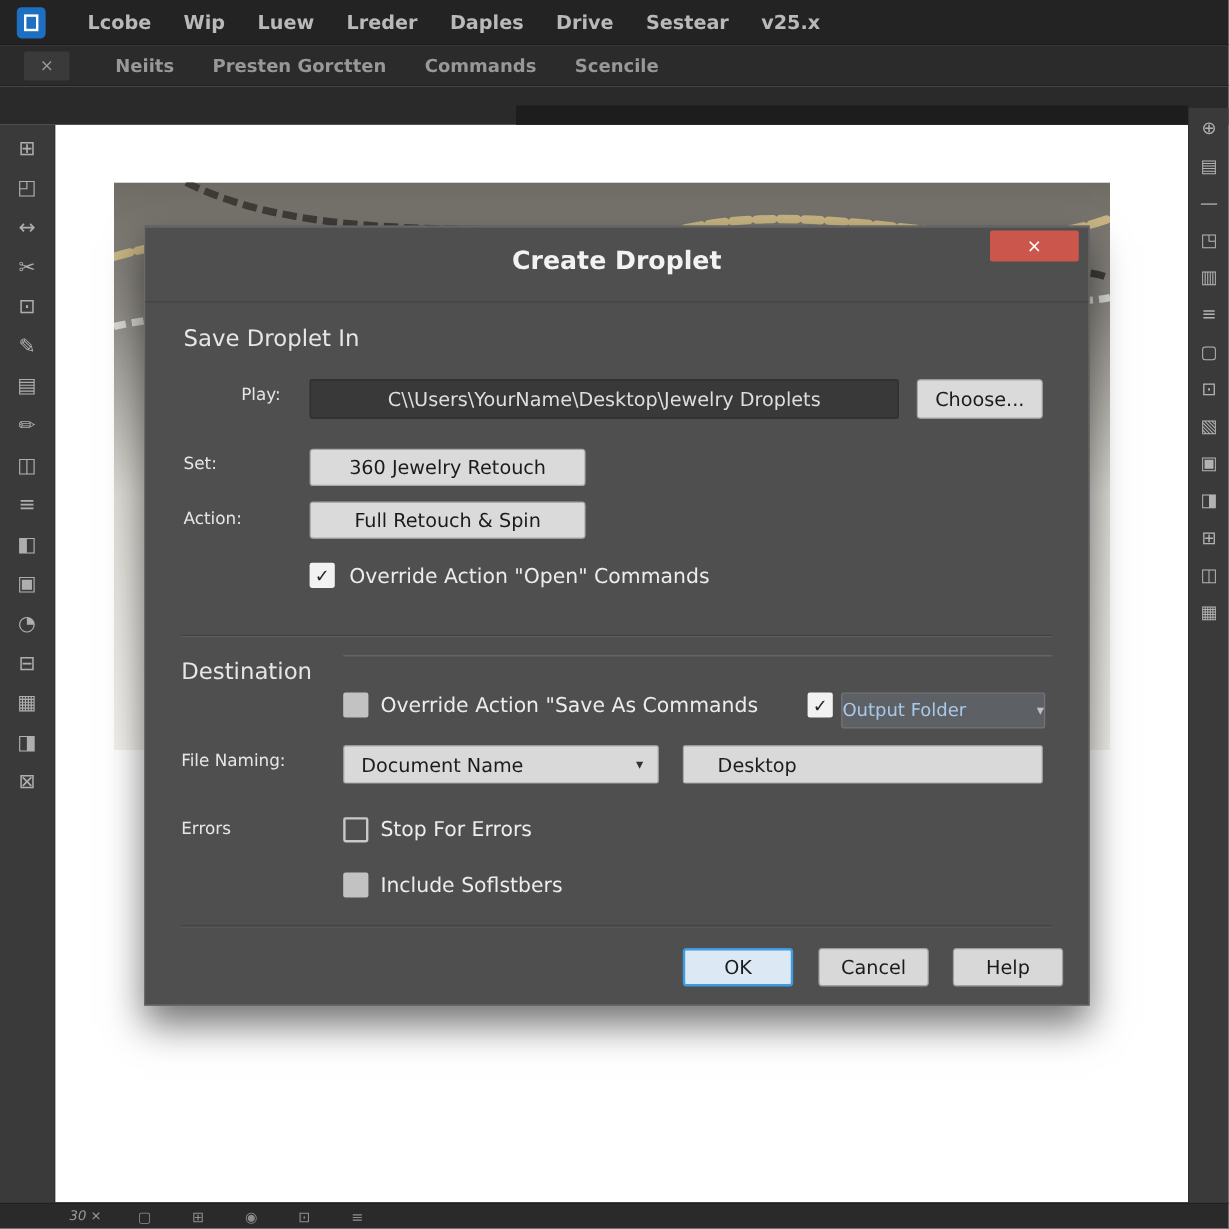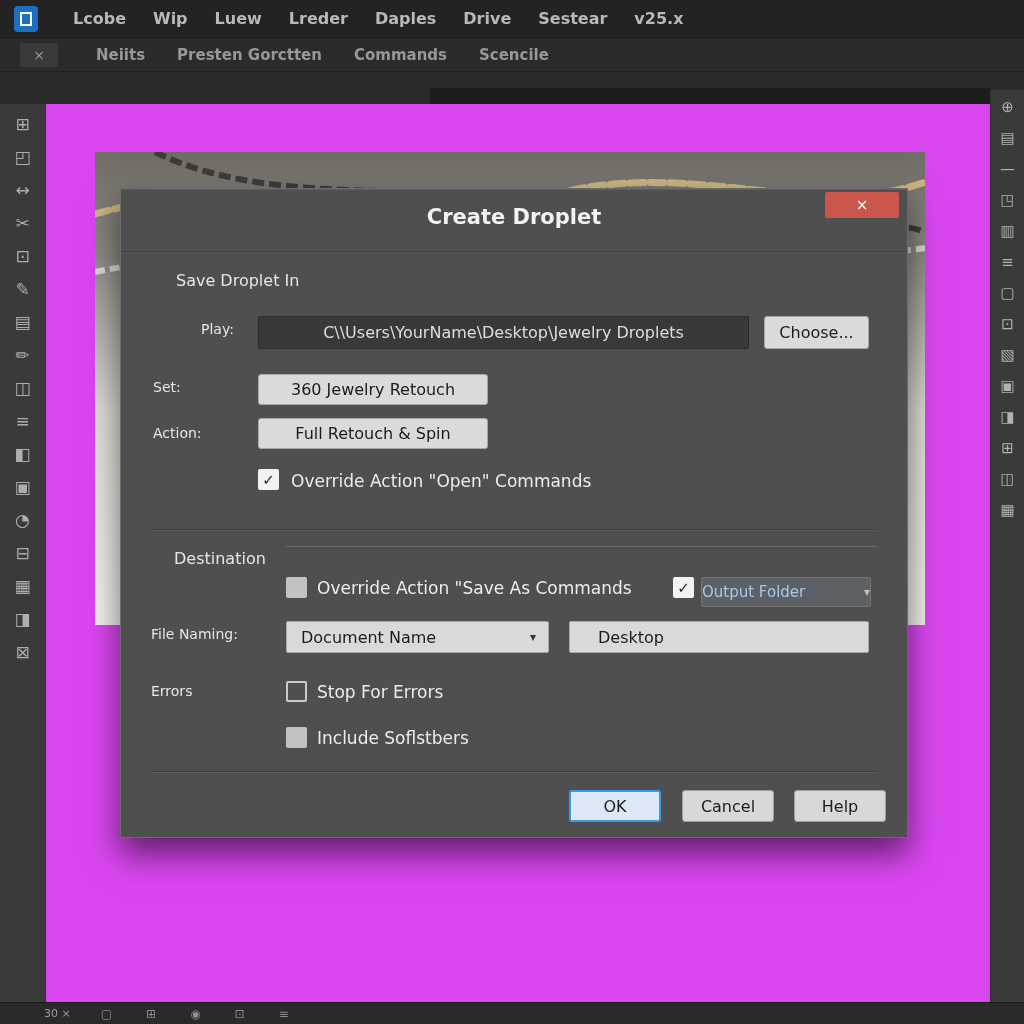--- a/index.html
+++ b/index.html
@@ -1,19 +1,19 @@
 <!DOCTYPE html>
 <html><head>
 <meta charset="utf-8">
 <style>
   * { margin:0; padding:0; box-sizing:border-box; }
   html,body { background:#262626; }
   .screen {
     position:relative; width:1024px; height:1024px; overflow:hidden;
-    background:#d946ef; font-family:"DejaVu Sans", sans-serif;
+    background:#ffffff; font-family:"DejaVu Sans", sans-serif;
   }
   
   .menubar {
     position:absolute; top:0; left:0; right:0; height:38px;
     background:#232323; display:flex; align-items:center;
     gap:27px; padding:0 14px; border-bottom:1px solid #1a1a1a;
   }
   .app-logo {
     width:24px; height:26px; background:#1d6fc2; border-radius:4px;
     display:flex; align-items:center; justify-content:center; margin-right:8px;
@@ -66,21 +66,21 @@
   .dlg-close {
     position:absolute; top:3px; left:704px; width:74px; height:26px;
     background:#cb564c; color:#fff; font-size:15px; border-radius:2px;
     display:flex; align-items:center; justify-content:center;
   }
   .dlg-title {
     position:absolute; top:16px; left:0; width:100%; text-align:center;
     font-size:21px; font-weight:bold; color:#f2f2f2;
   }
   .dlg-title-hr { position:absolute; top:62px; left:0; right:0; border-top:1px solid #434343; }
-  .section-label { position:absolute; font-size:16px; color:#e6e6e6;margin-left:23px; }
+  .section-label { position:absolute; font-size:19px; color:#e6e6e6; }
   .field-label { position:absolute; font-size:14px; color:#e6e6e6; }
   .dark-input {
     position:absolute; left:137px; top:127px; width:491px; height:33px;
     background:#393939; border:1px solid #2b2b2b; border-radius:2px;
     color:#dedede; font-size:16px; text-align:center;
     font-family:"DejaVu Sans", sans-serif;
   }
   .lt-btn {
     position:absolute; background:#dadada; color:#1b1b1b; border:1px solid #a8a8a8;
     border-radius:3px; font-size:16px; display:flex; align-items:center;
@@ -122,21 +122,21 @@
     display:flex; align-items:center; justify-content:center;
     font-family:"DejaVu Sans", sans-serif;
   }
   .dlg-btn.ok { left:448px; background:#dce9f5; border:2px solid #3e9be0; }
   .dlg-btn.cancel { left:561px; }
   .dlg-btn.help { left:673px; }
   
   .statusbar {
     position:absolute; left:0; right:0; bottom:0; height:22px;
     background:#2a2a2a; border-top:1px solid #1c1c1c;
-    display:flex; align-items:center; gap:30px; padding-left:44px;
+    display:flex; align-items:center; gap:30px; padding-left:58px;font-style:italic;
   }
   .statusbar .zoom { color:#9b9b9b; font-size:11px; }
   .statusbar .tool { color:#8e8e8e; font-size:12px; line-height:1; }
 </style>
 </head>
 <body>
 
 <div class="screen">
 
   <div class="menubar">

